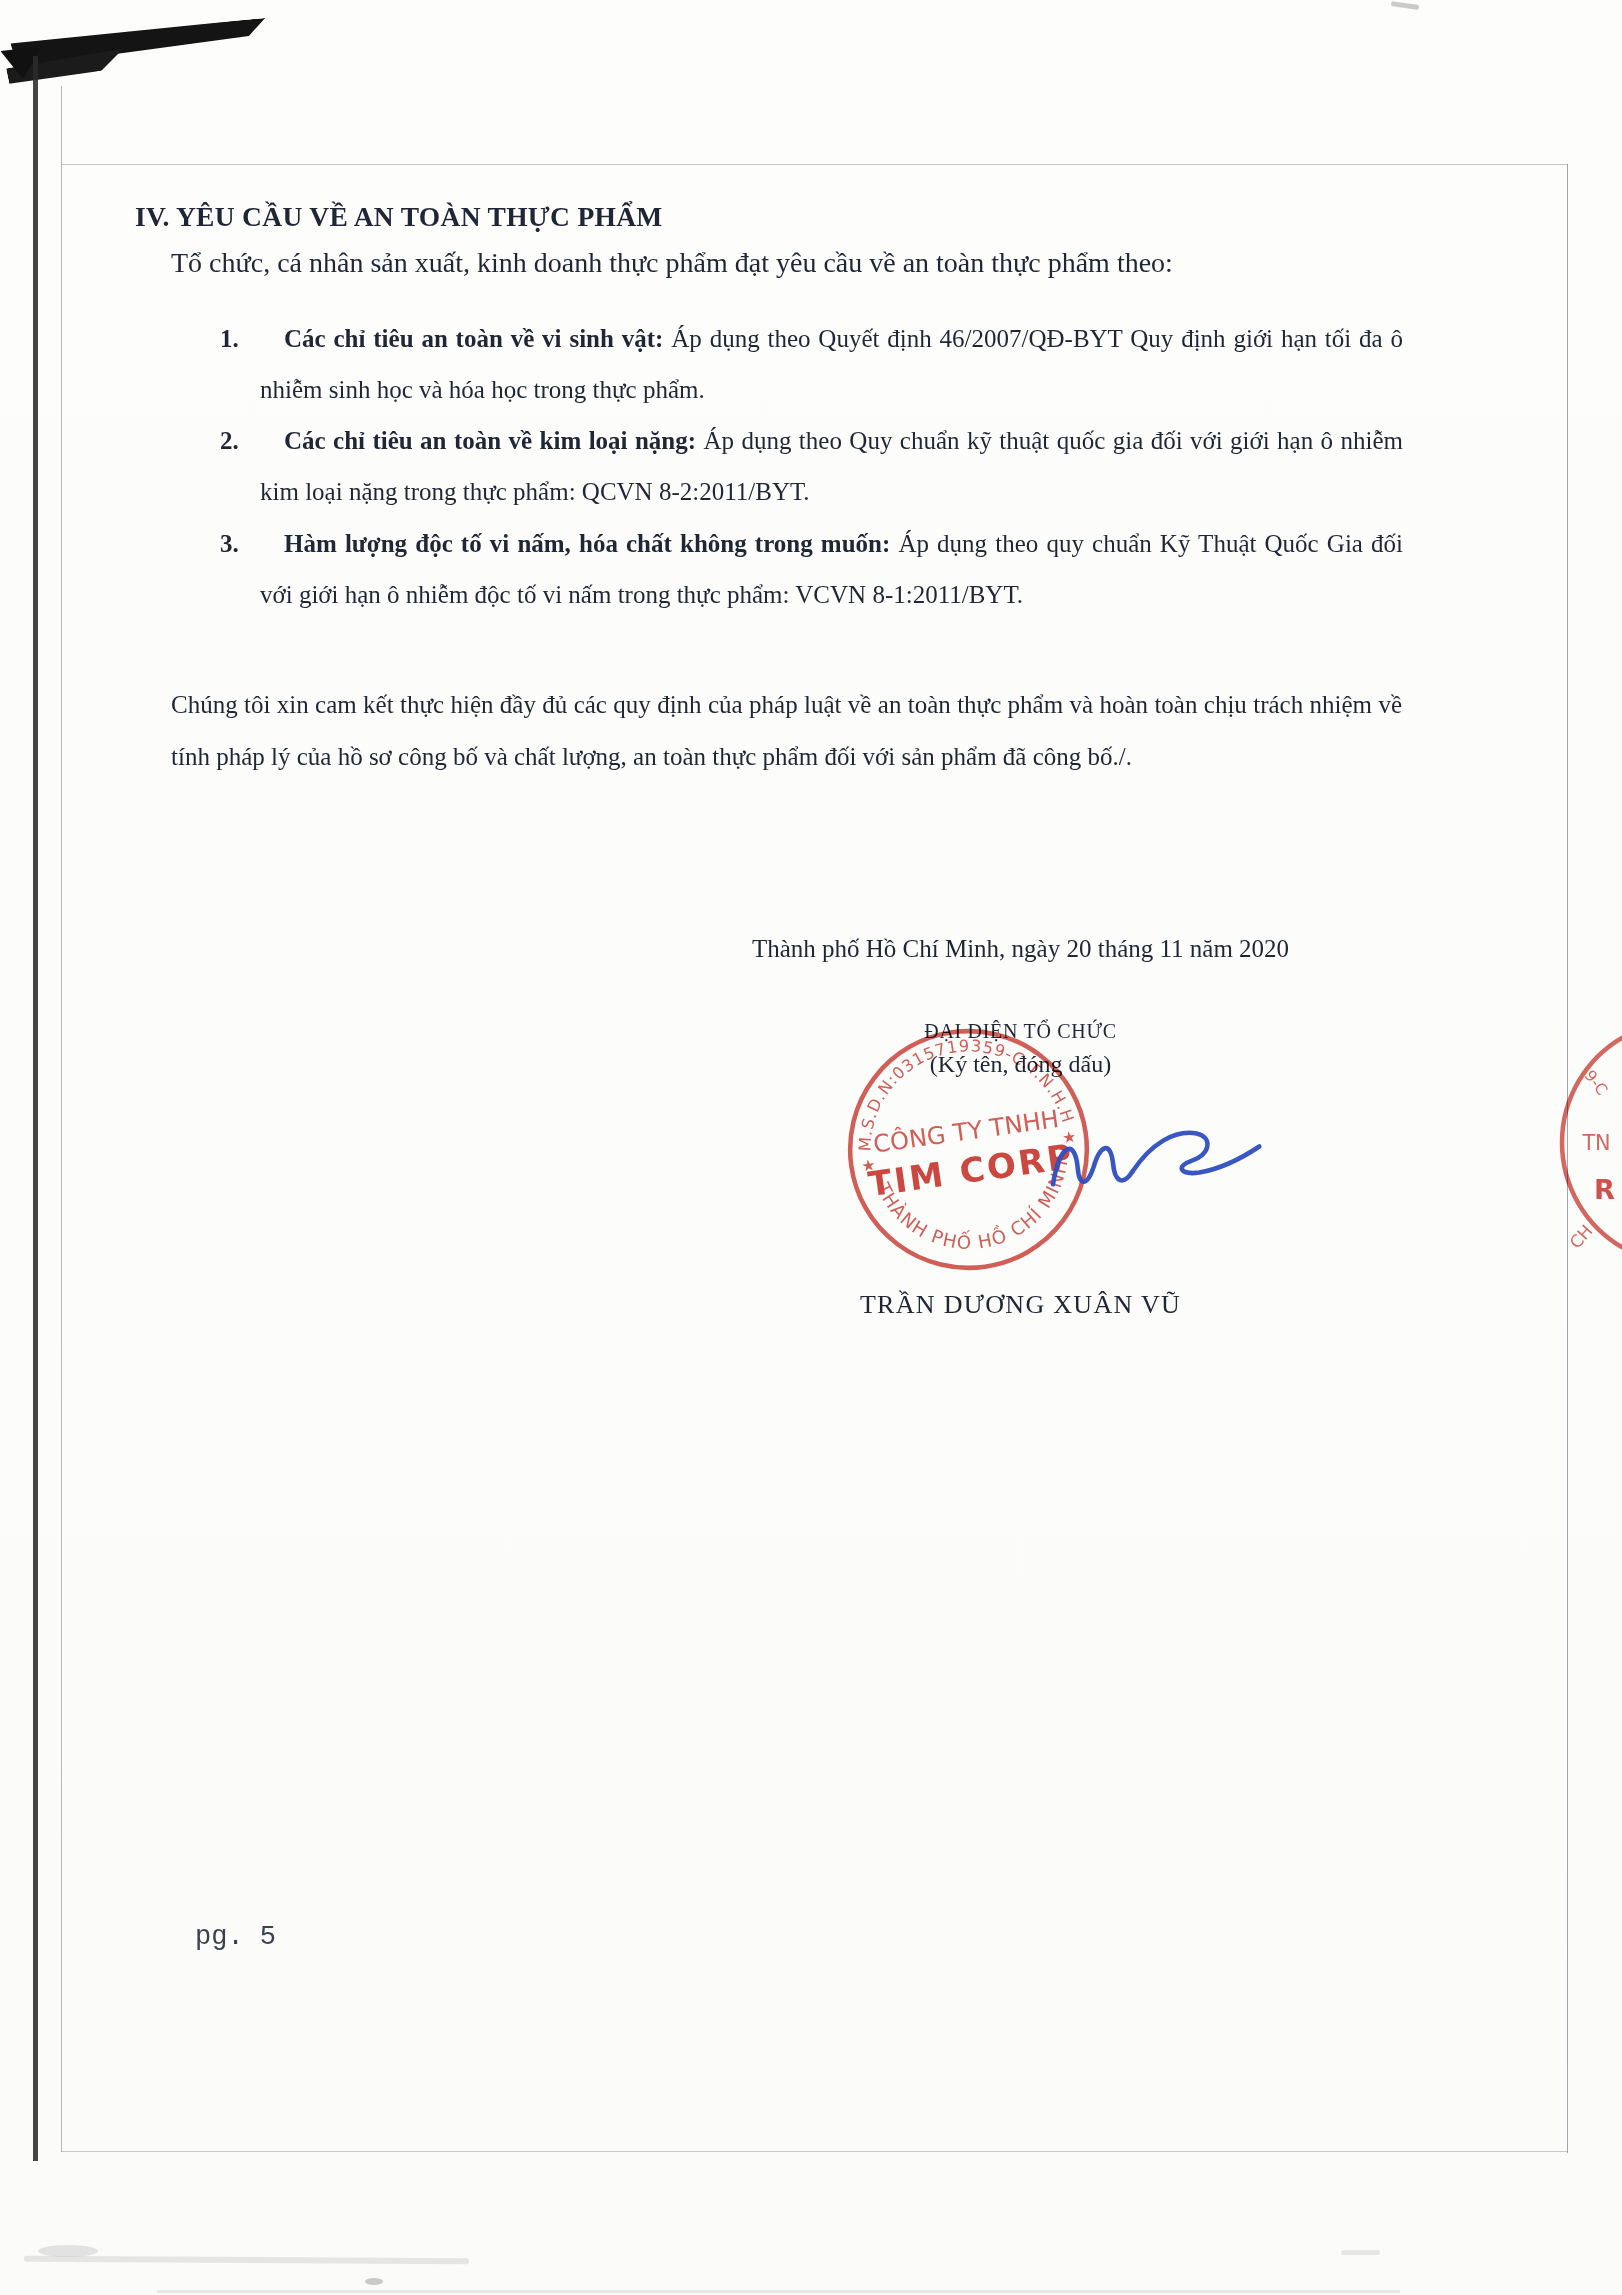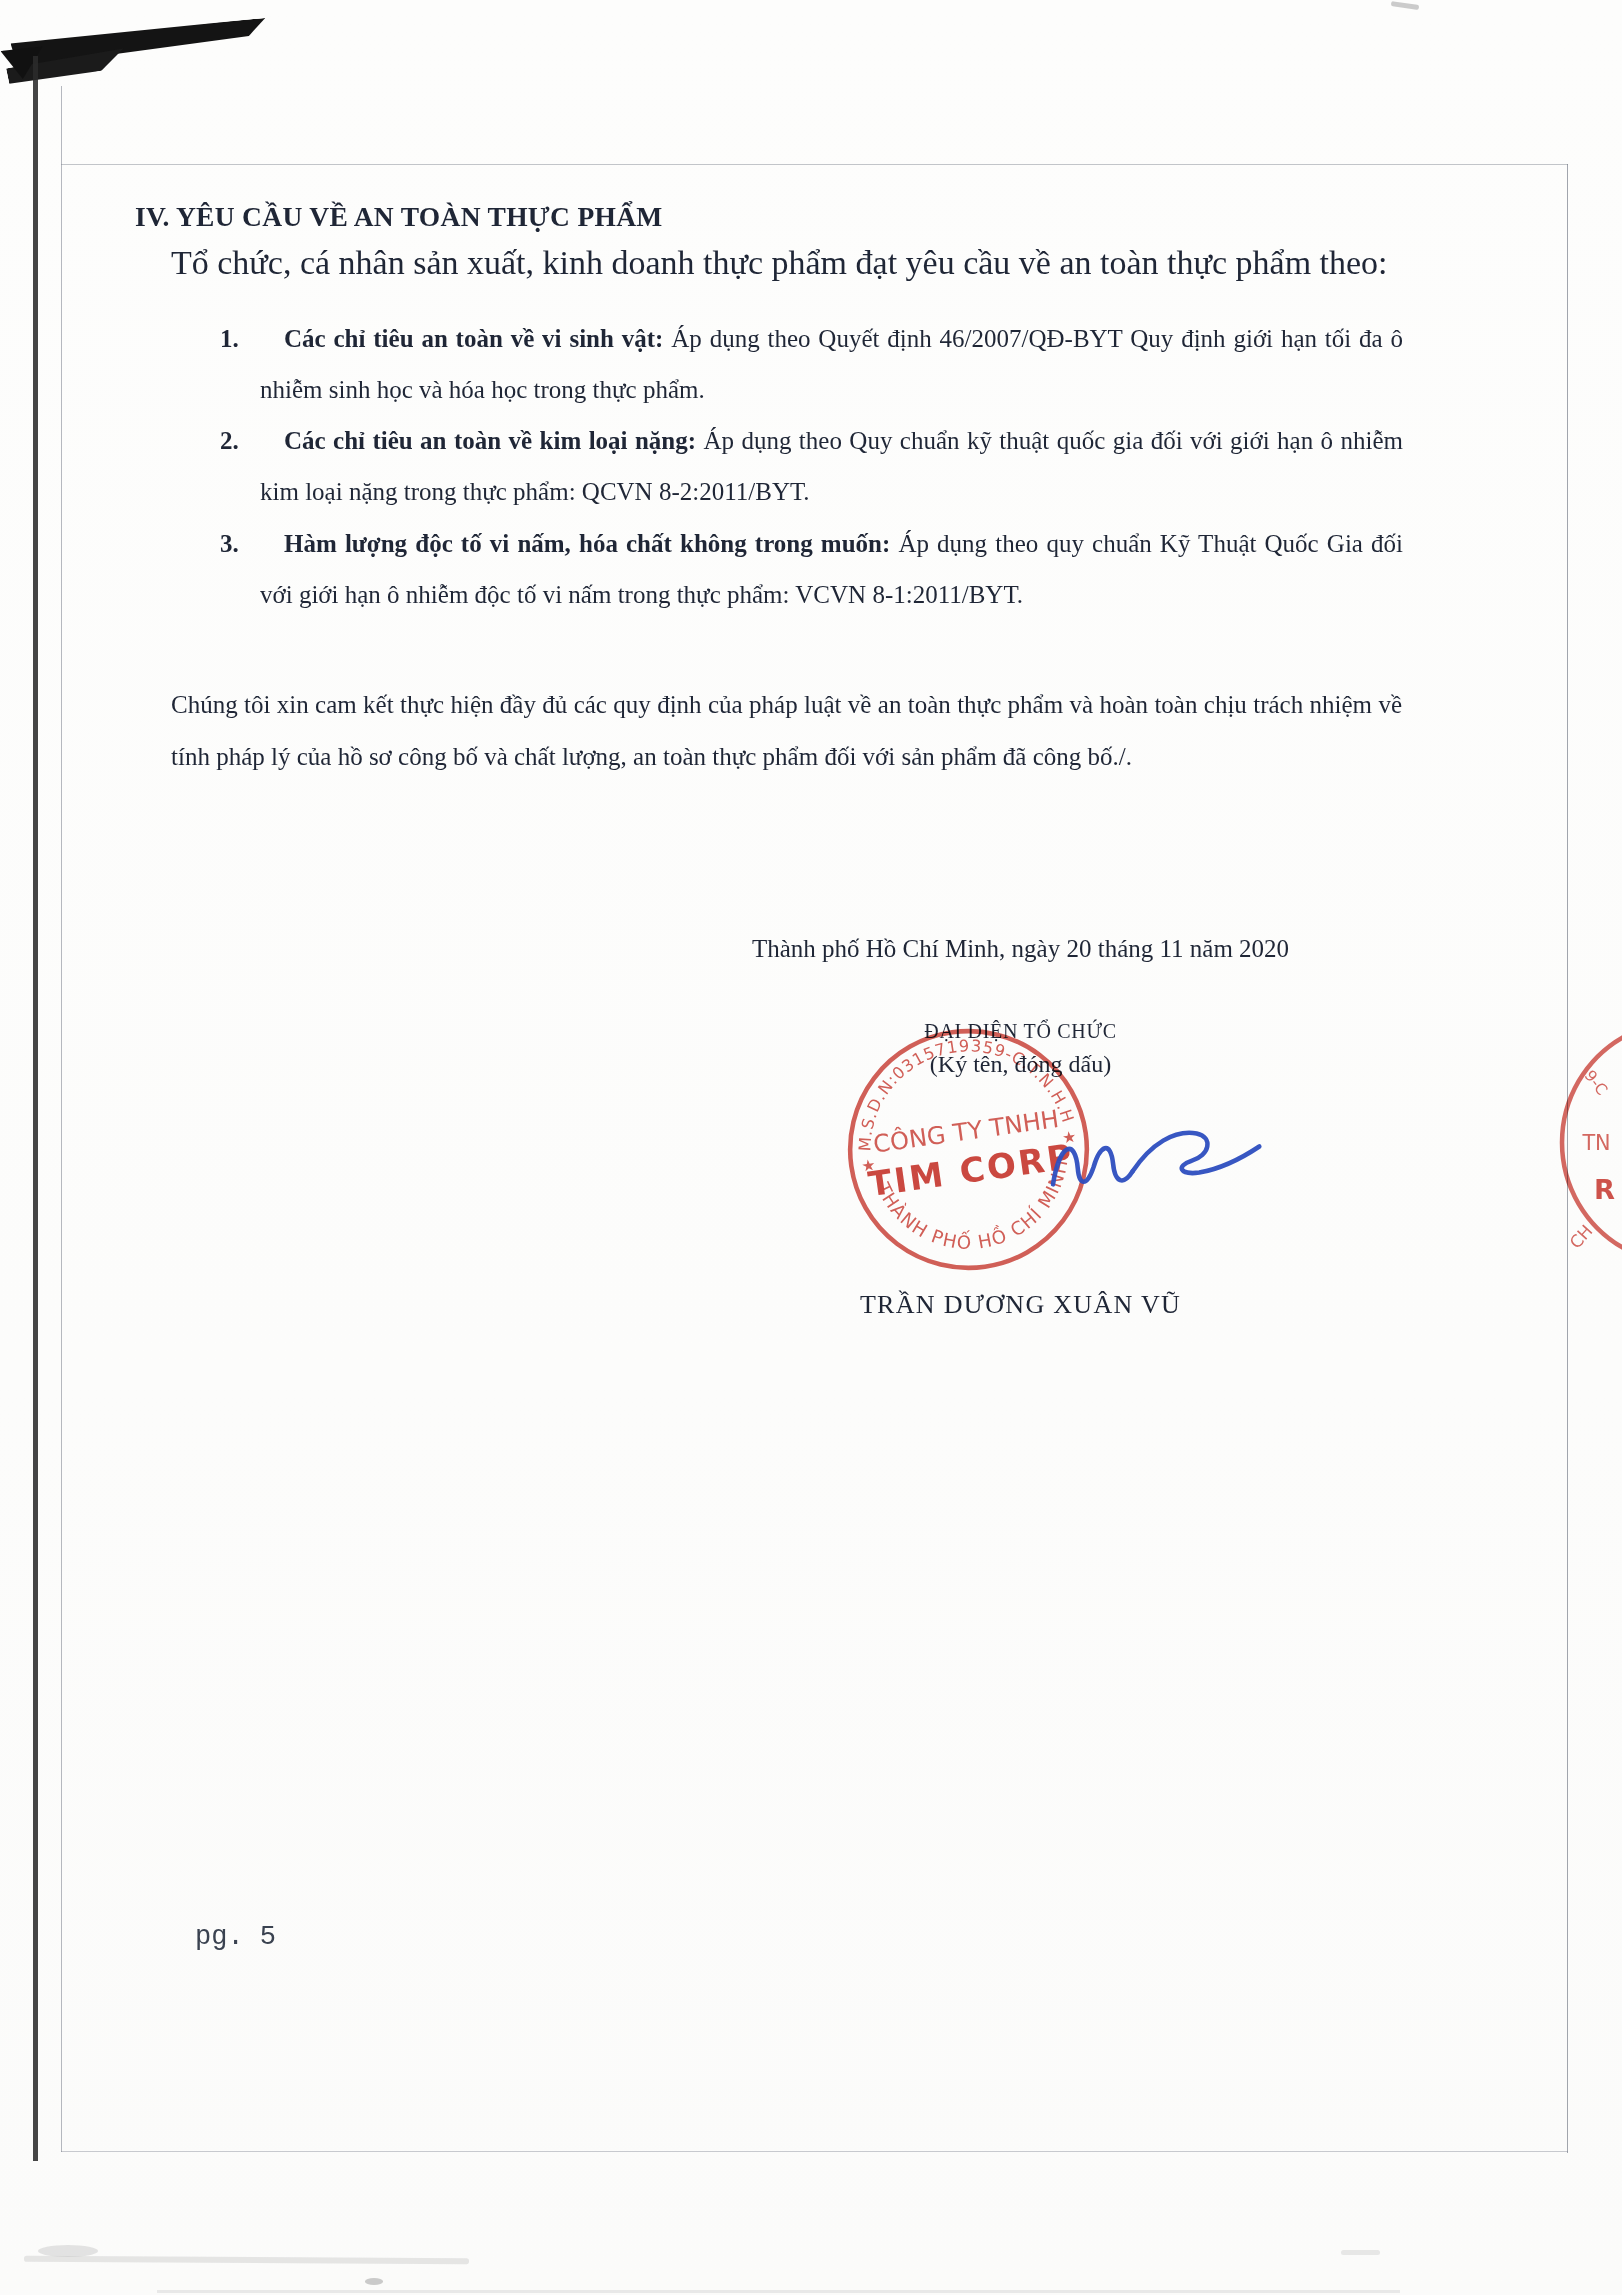--- a/index.html
+++ b/index.html
@@ -46,21 +46,21 @@
   .smudge-c { left: 365px; top: 2278px; width: 18.3px;   height: 6.5px; background: #9a9a9a; opacity: .5; border-radius: 50%; }
   .smudge-d { left: 157px; top: 2290px; width: 1243px; height: 3.3px;  background: #d5d5d5; opacity: .5; }
   .smudge-e { left: 1391px; top: 2.6px;   width: 27.5px;   height: 5.2px;  background: #9a9a9a; opacity: .5; transform: rotate(8deg); border-radius: 2px; }
   .smudge-f { left: 1341px; top: 2250px; width: 39px;  height: 5.2px;  background: #cfcfcf; opacity: .45; border-radius: 2.6px; }
 
   
   .title {
     left: 135px; top: 201px; width: 916px;
     font-size: 27.5px; font-weight: bold; letter-spacing: 0.3px;
   }
-  .intro { left: 171px; top: 243px; width: 1243px; font-size: 34px; line-height: 39px; }
+  .intro { left: 171px; top: 243px; width: 1243px; font-size: 28px; line-height: 39px; }
 
   .item {
     left: 216px; width: 1187px; padding-left: 44px;
     font-size: 25px; line-height: 51px; text-align: justify;
   }
   .item .num { position: absolute; left: 3.9px; font-weight: bold; }
   .item .lead { font-weight: bold; margin-left: 24px; }
   .item-1 { top: 313px; }
   .item-2 { top: 415px; }
   .item-3 { top: 518px; }

